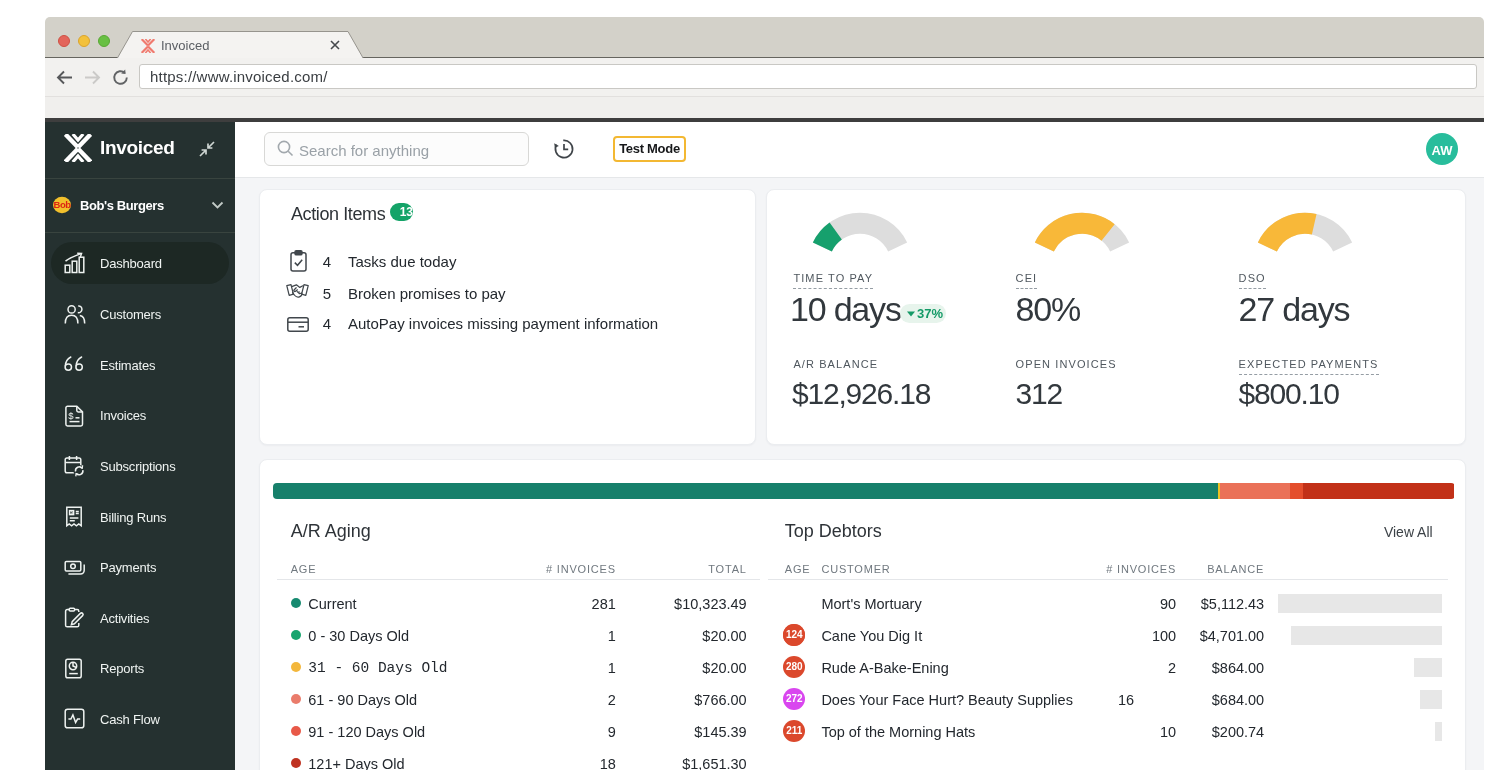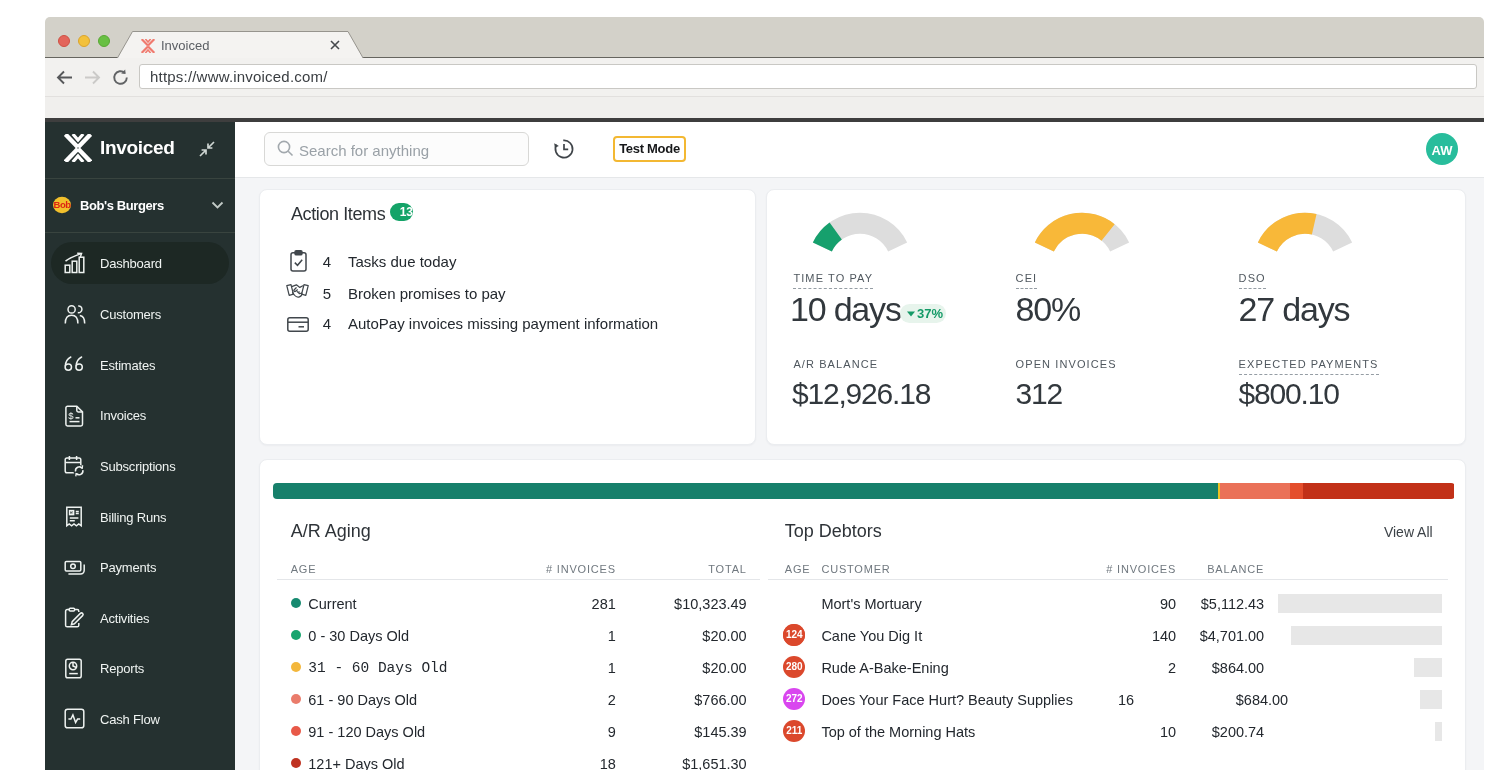--- a/index.html
+++ b/index.html
@@ -319,32 +319,32 @@
     <div class="abs" style="left:48.3px;top:295.5px;font-size:14.5px;color:#23282e;">121+ Days Old</div>
     <div class="abs" style="left:255.8px;top:295.5px;width:100px;text-align:right;font-size:14.5px;color:#23282e;">18</div>
     <div class="abs" style="left:386.7px;top:295.5px;width:100px;text-align:right;font-size:14.5px;color:#23282e;">$1,651.30</div>
     <div class="abs" style="left:523.1px;top:131.8px;width:22.4px;height:22.4px;border-radius:50%;background:#db482c;color:#fff;font-size:10px;font-weight:bold;text-align:center;line-height:22.4px;margin-top:32px;">117</div>
     <div class="abs" style="left:561.4px;top:135.5px;font-size:14.5px;color:#23282e;">Mort's Mortuary</div>
     <div class="abs" style="left:816.1px;top:135.5px;width:100px;text-align:right;font-size:14.5px;color:#23282e;">90</div>
     <div class="abs" style="left:904.2px;top:135.5px;width:100px;text-align:right;font-size:14.5px;color:#23282e;">$5,112.43</div>
     <div class="abs" style="left:1018.1999999999999px;top:133.5px;width:163.4px;height:19px;background:#e7e7e7;"></div>
     <div class="abs" style="left:523.1px;top:163.8px;width:22.4px;height:22.4px;border-radius:50%;background:#db482c;color:#fff;font-size:10px;font-weight:bold;text-align:center;line-height:22.4px;">124</div>
     <div class="abs" style="left:561.4px;top:167.5px;font-size:14.5px;color:#23282e;">Cane You Dig It</div>
-    <div class="abs" style="left:816.1px;top:167.5px;width:100px;text-align:right;font-size:14.5px;color:#23282e;">140</div>
+    <div class="abs" style="left:816.1px;top:167.5px;width:100px;text-align:right;font-size:14.5px;color:#23282e;">100</div>
     <div class="abs" style="left:904.2px;top:167.5px;width:100px;text-align:right;font-size:14.5px;color:#23282e;">$4,701.00</div>
     <div class="abs" style="left:1031.3px;top:165.5px;width:150.3px;height:19px;background:#e7e7e7;"></div>
     <div class="abs" style="left:523.1px;top:195.8px;width:22.4px;height:22.4px;border-radius:50%;background:#db482c;color:#fff;font-size:10px;font-weight:bold;text-align:center;line-height:22.4px;">280</div>
     <div class="abs" style="left:561.4px;top:199.5px;font-size:14.5px;color:#23282e;">Rude A-Bake-Ening</div>
     <div class="abs" style="left:816.1px;top:199.5px;width:100px;text-align:right;font-size:14.5px;color:#23282e;">2</div>
     <div class="abs" style="left:904.2px;top:199.5px;width:100px;text-align:right;font-size:14.5px;color:#23282e;">$864.00</div>
     <div class="abs" style="left:1154.0px;top:197.5px;width:27.6px;height:19px;background:#e7e7e7;"></div>
     <div class="abs" style="left:523.1px;top:227.8px;width:22.4px;height:22.4px;border-radius:50%;background:#d946ef;color:#fff;font-size:10px;font-weight:bold;text-align:center;line-height:22.4px;">272</div>
     <div class="abs" style="left:561.4px;top:231.5px;font-size:14.5px;color:#23282e;">Does Your Face Hurt? Beauty Supplies</div>
     <div class="abs" style="left:816.1px;top:231.5px;width:100px;text-align:center;font-size:14.5px;color:#23282e;">16</div>
-    <div class="abs" style="left:904.2px;top:231.5px;width:100px;text-align:right;font-size:14.5px;color:#23282e;margin-left:24px;">$684.00</div>
+    <div class="abs" style="left:904.2px;top:231.5px;width:100px;text-align:right;font-size:14.5px;color:#23282e;">$684.00</div>
     <div class="abs" style="left:1159.6999999999998px;top:229.5px;width:21.9px;height:19px;background:#e7e7e7;"></div>
     <div class="abs" style="left:523.1px;top:259.8px;width:22.4px;height:22.4px;border-radius:50%;background:#db482c;color:#fff;font-size:10px;font-weight:bold;text-align:center;line-height:22.4px;">211</div>
     <div class="abs" style="left:561.4px;top:263.5px;font-size:14.5px;color:#23282e;">Top of the Morning Hats</div>
     <div class="abs" style="left:816.1px;top:263.5px;width:100px;text-align:right;font-size:14.5px;color:#23282e;">10</div>
     <div class="abs" style="left:904.2px;top:263.5px;width:100px;text-align:right;font-size:14.5px;color:#23282e;">$200.74</div>
     <div class="abs" style="left:1175.1999999999998px;top:261.5px;width:6.4px;height:19px;background:#e7e7e7;"></div>
   </div>
   </div>
 </div>
 

